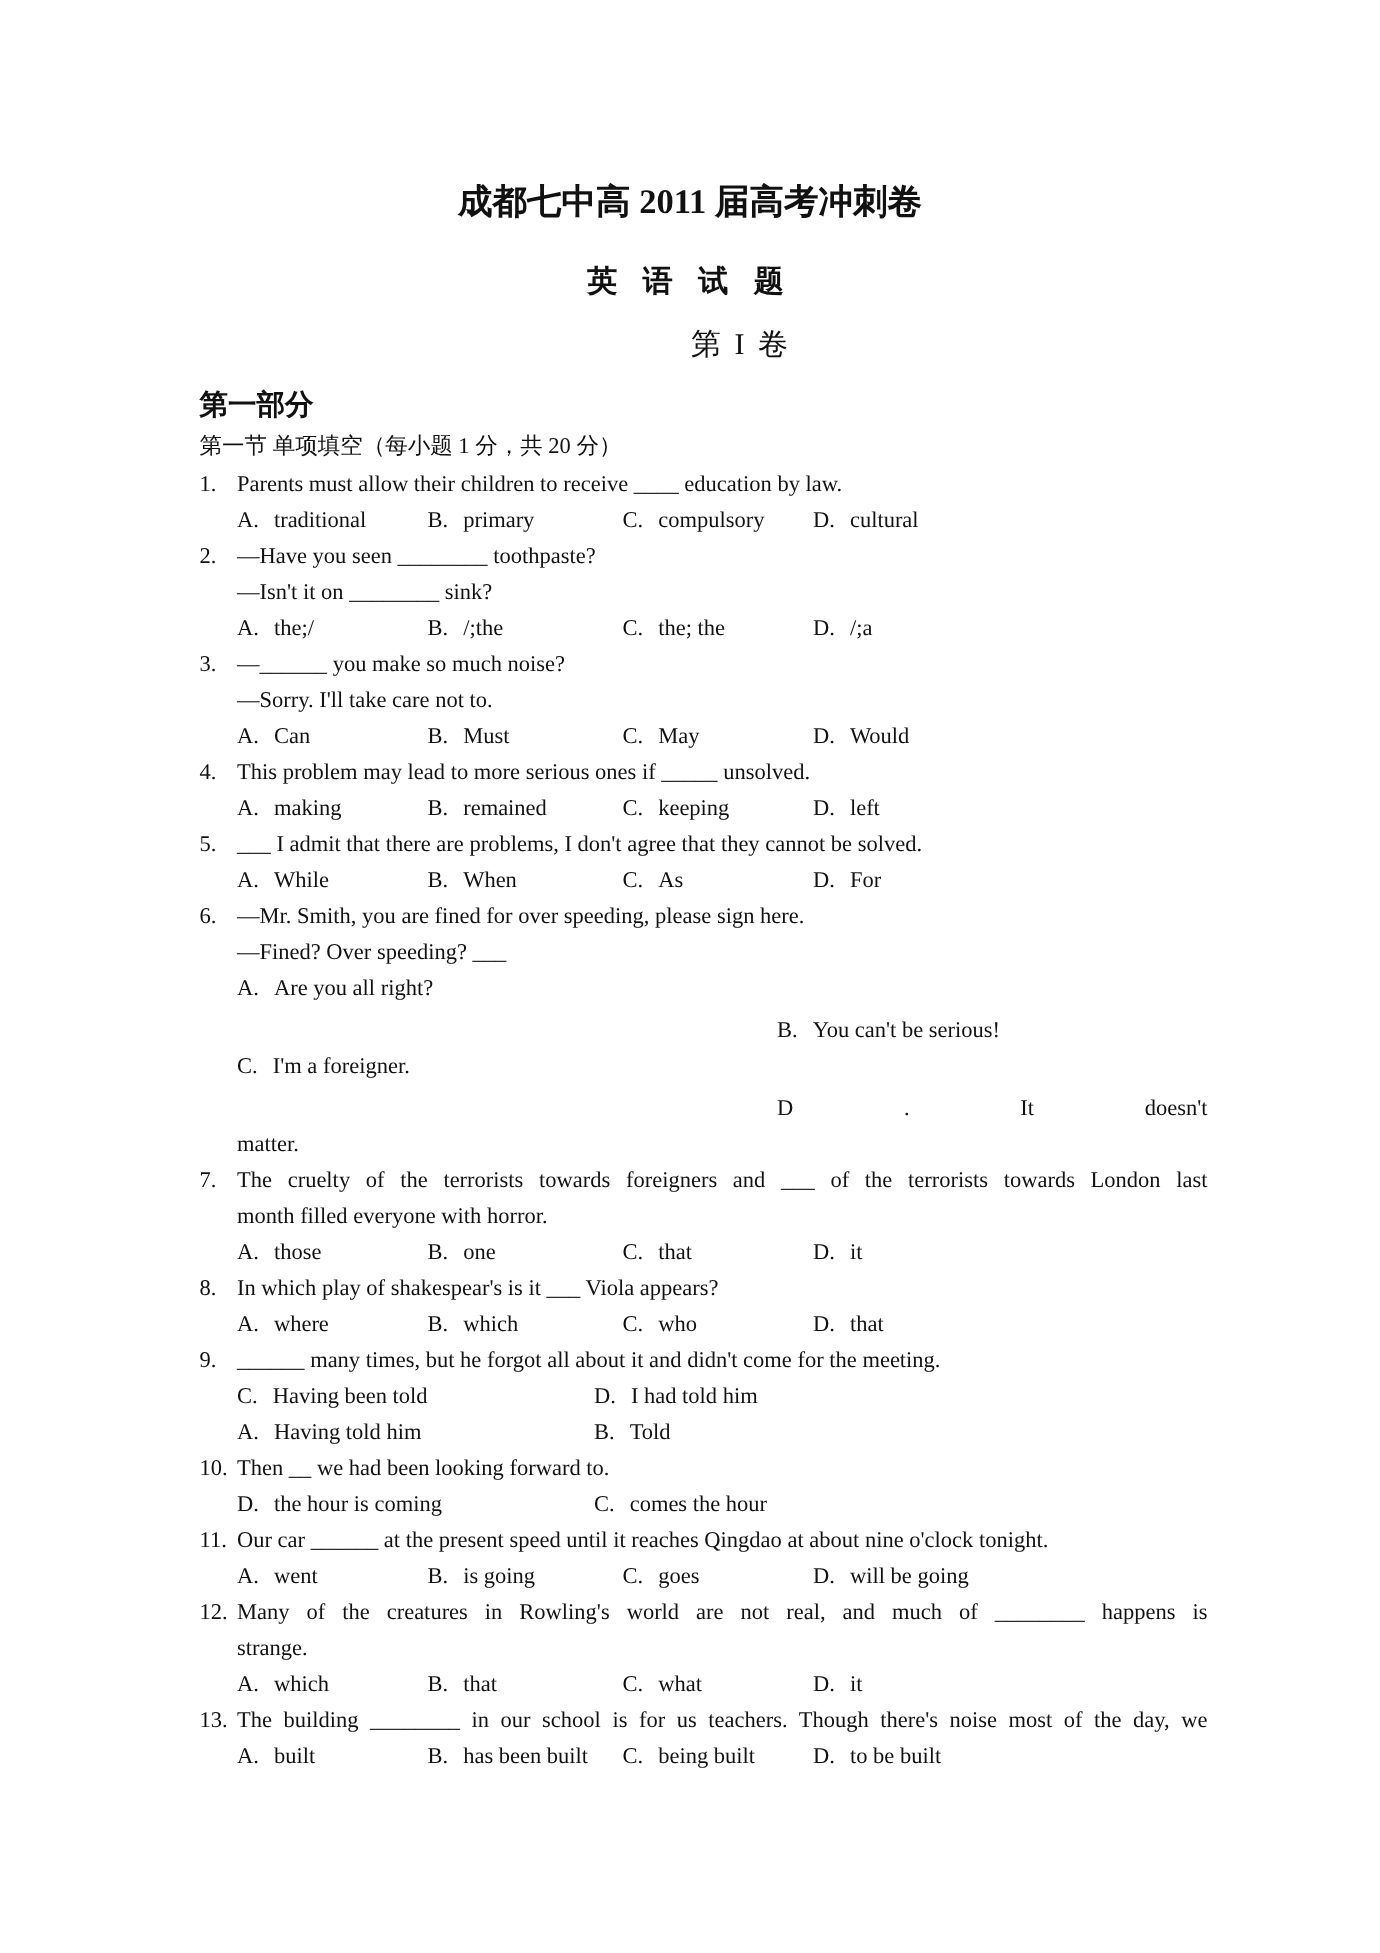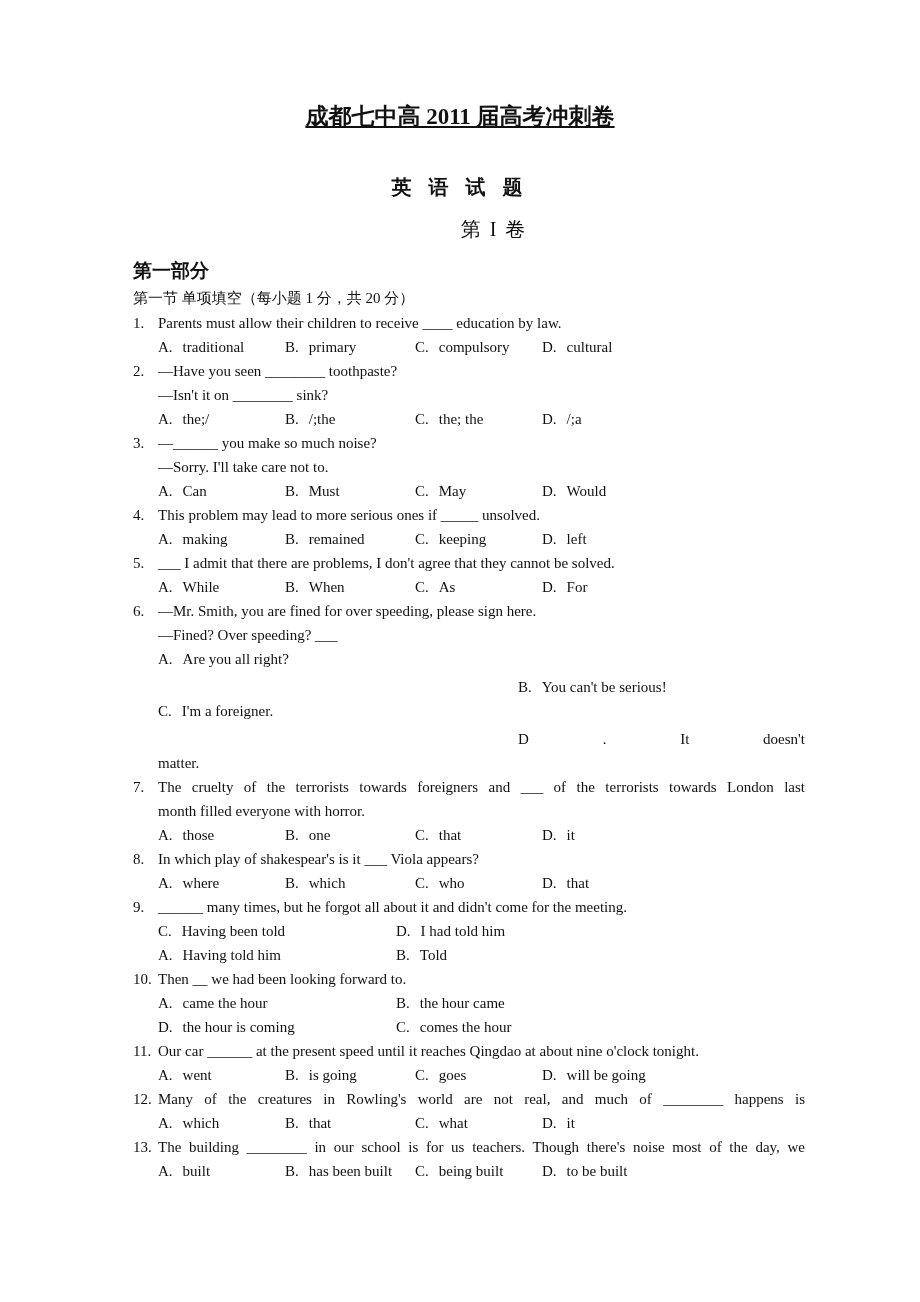--- a/index.html
+++ b/index.html
@@ -3,21 +3,21 @@
 <meta charset="utf-8">
 <style>
   html,body { margin:0; padding:0; background:#ffffff; }
   .page {
     position:relative; width:920px; height:1302px; margin:0 auto;
     background:#ffffff; color:#111;
     font-family:"Liberation Serif", serif;
     overflow:hidden;
   }
   .hdr { position:absolute; left:0; width:920px; text-align:center; white-space:nowrap; }
-  .doc-title   { top:101px; font-size:23px; font-weight:700;text-decoration:underline; }
+  .doc-title   { top:119px; font-size:23px; font-weight:700; }
   .doc-subtitle{ top:174px; font-size:20px; font-weight:700; letter-spacing:6px; }
   .doc-volume  { top:216px; font-size:20px; letter-spacing:2px;padding-left:34px; }
 
   .content { position:absolute; left:133px; top:257px; width:672px; }
   .part-title {
     font-size:19px; font-weight:700; line-height:28px;
     font-family:"Liberation Sans", sans-serif;
   }
   .section-line { font-size:15px; line-height:26px; }
 
@@ -173,24 +173,20 @@
               <div class="opt-cell"><span class="opt-label">A.</span><span>Having told him</span></div>
               <div class="opt-cell"><span class="opt-label">B.</span><span>Told</span></div>
             </div>
           </div>
         </div>
         <div class="question">
           <div class="qnum">10.</div>
           <div class="qbody">
             <div class="stem-line">Then __ we had been looking forward to.</div>
             <div class="opt-row two">
-              <div class="opt-cell"><span class="opt-label">A.</span><span>came the hour</span></div>
-              <div class="opt-cell"><span class="opt-label">B.</span><span>the hour came</span></div>
-            </div>
-            <div class="opt-row two">
               <div class="opt-cell"><span class="opt-label">D.</span><span>the hour is coming</span></div>
               <div class="opt-cell"><span class="opt-label">C.</span><span>comes the hour</span></div>
             </div>
           </div>
         </div>
         <div class="question">
           <div class="qnum">11.</div>
           <div class="qbody">
             <div class="stem-line">Our car ______ at the present speed until it reaches Qingdao at about nine o'clock tonight.</div>
             <div class="opt-row four">
@@ -198,20 +194,21 @@
               <div class="opt-cell"><span class="opt-label">B.</span><span>is going</span></div>
               <div class="opt-cell"><span class="opt-label">C.</span><span>goes</span></div>
               <div class="opt-cell"><span class="opt-label">D.</span><span>will be going</span></div>
             </div>
           </div>
         </div>
         <div class="question">
           <div class="qnum">12.</div>
           <div class="qbody">
             <div class="stem-line justify">Many of the creatures in Rowling's world are not real, and much of ________ happens is</div>
+            <div class="stem-line">strange.</div>
             <div class="opt-row four">
               <div class="opt-cell"><span class="opt-label">A.</span><span>which</span></div>
               <div class="opt-cell"><span class="opt-label">B.</span><span>that</span></div>
               <div class="opt-cell"><span class="opt-label">C.</span><span>what</span></div>
               <div class="opt-cell"><span class="opt-label">D.</span><span>it</span></div>
             </div>
           </div>
         </div>
         <div class="question">
           <div class="qnum">13.</div>

